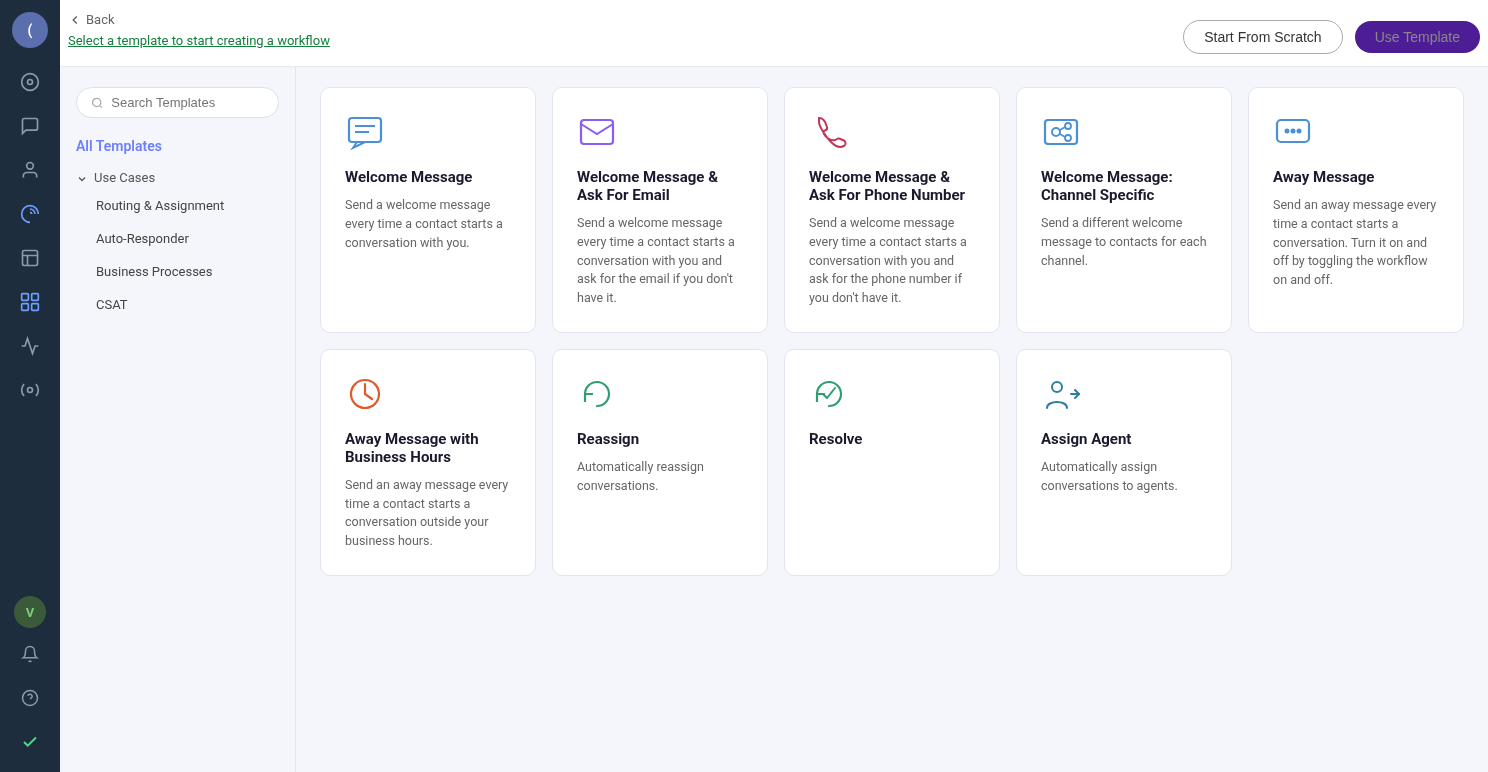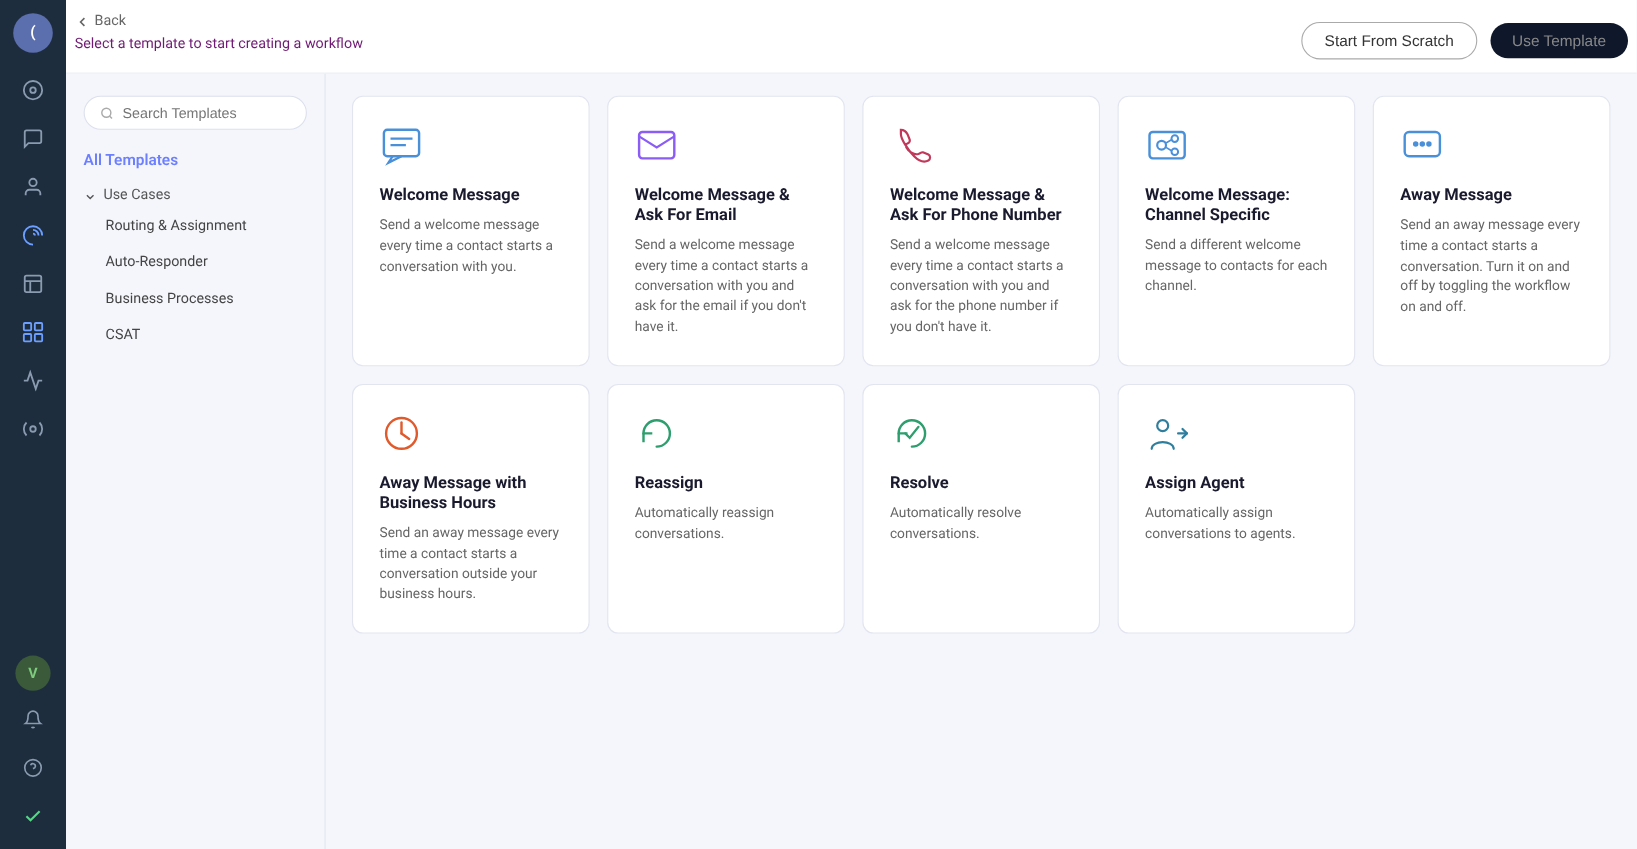--- a/index.html
+++ b/index.html
@@ -56,39 +56,39 @@
     }
     .topbar-left {}
     .back-link {
       display: flex; align-items: center; gap: 4px;
       color: #666; font-size: 13px; cursor: pointer; margin-bottom: 6px;
     }
     .page-title {
       font-size: 22px; font-weight: 700; color: #1a1a2e;
     }
     .page-subtitle {
-      font-size: 13px; color: #701a75; margin-top: 4px;
+      font-size: 13px; color: #15803d; margin-top: 4px; text-decoration: underline;
     }
     .topbar-actions {
       display: flex; gap: 12px; align-items: center; margin-top: 8px;
     }
     .btn-scratch {
       padding: 8px 20px;
       border: 1.5px solid #aaa;
       border-radius: 24px;
       background: #fff;
       font-size: 14px; font-weight: 500;
       color: #333;
       cursor: pointer;
     }
     .btn-use {
       padding: 8px 20px;
       border: none;
       border-radius: 24px;
-      background: #0f172a;
+      background: #4c1d95;
       font-size: 14px; font-weight: 500;
       color: #888;
       cursor: pointer;
     }
 
     
     .content {
       flex: 1;
       display: flex;
       overflow: hidden;
@@ -388,21 +388,20 @@
 
         <div class="template-card">
           <div class="card-icon">
             <svg width="40" height="40" viewBox="0 0 40 40" fill="none">
               <path d="M8 20 A12 12 0 1 1 20 32" stroke="#2e9e6e" stroke-width="2.2" fill="none" stroke-linecap="round"></path>
               <polyline points="8,28 8,20 16,20" stroke="#2e9e6e" stroke-width="2.2" fill="none" stroke-linejoin="round"></polyline>
               <polyline points="14,20 18,24 26,14" stroke="#2e9e6e" stroke-width="2" fill="none" stroke-linecap="round"></polyline>
             </svg>
           </div>
           <div class="card-title">Resolve</div>
-          <div class="card-desc">Automatically resolve conversations.</div>
         </div>
 
         <div class="template-card">
           <div class="card-icon">
             <svg width="40" height="40" viewBox="0 0 40 40" fill="none">
               <circle cx="16" cy="13" r="5" stroke="#2e7e9e" stroke-width="2" fill="none"></circle>
               <path d="M6 34 C6 26 26 26 26 34" stroke="#2e7e9e" stroke-width="2" fill="none" stroke-linecap="round"></path>
               <line x1="30" y1="20" x2="38" y2="20" stroke="#2e7e9e" stroke-width="2" stroke-linecap="round"></line>
               <polyline points="34,16 38,20 34,24" stroke="#2e7e9e" stroke-width="2" fill="none" stroke-linecap="round" stroke-linejoin="round"></polyline>
             </svg>

